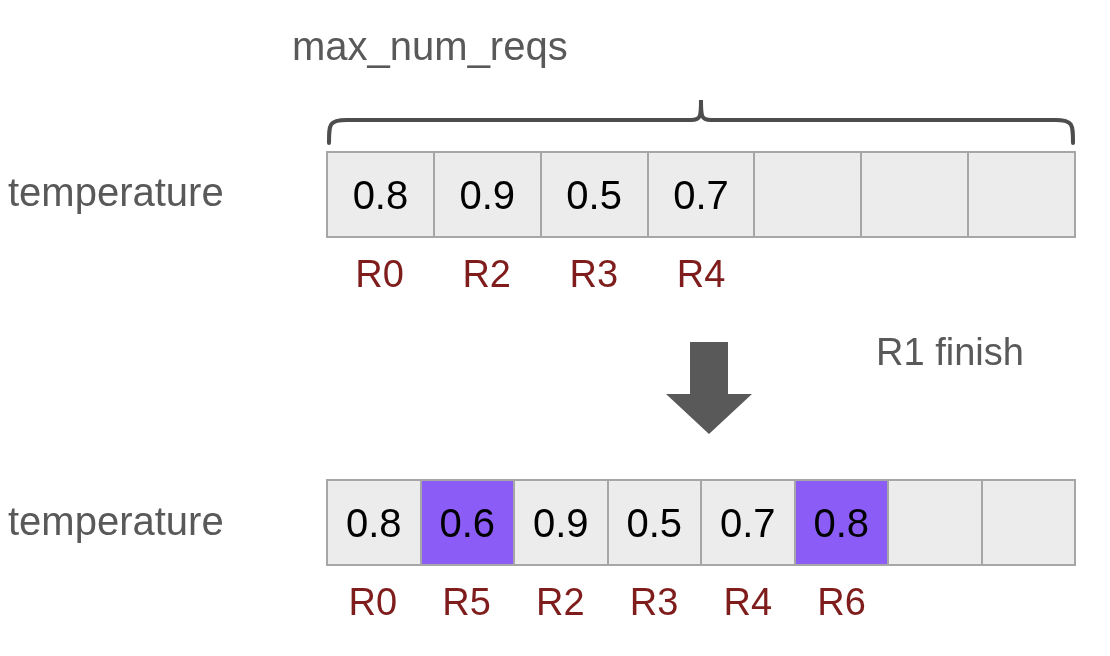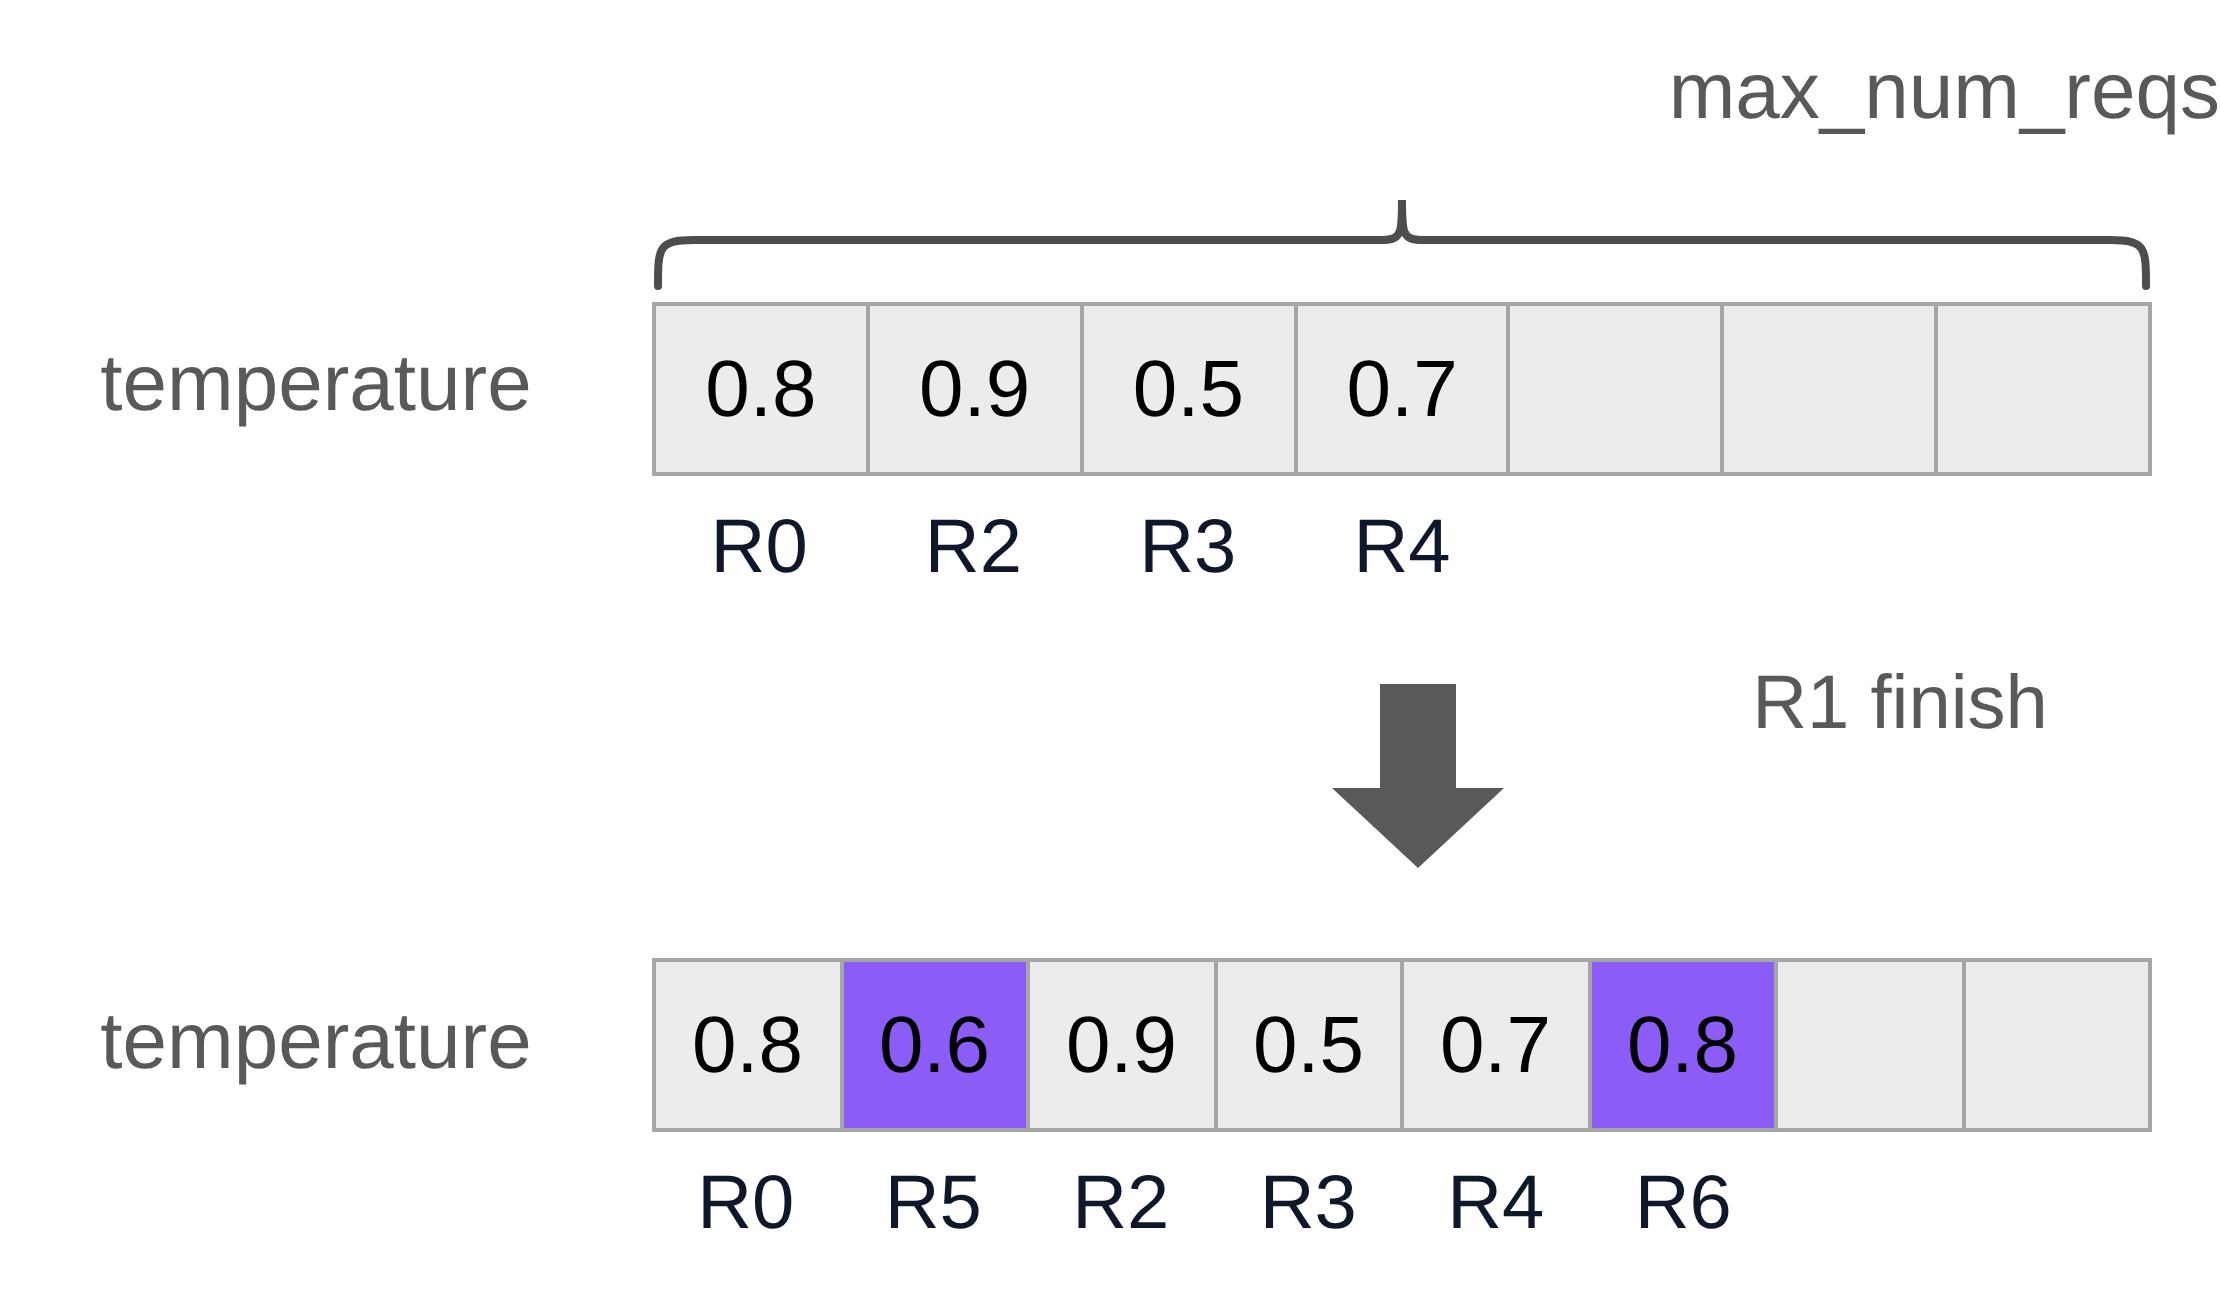--- a/index.html
+++ b/index.html
@@ -16,21 +16,21 @@
   }
 
   
   .abs { position: absolute; }
 
   
   #title {
     left: 0;
     top: 24px;
     width: 1110px;
-    text-align: right;
+    text-align: left;
     
     padding-left: 292px;
     box-sizing: border-box;
     font-size: 40px;
     color: #595959;
     letter-spacing: 0px;
     white-space: nowrap;
   }
 
   
@@ -40,21 +40,21 @@
     width: 762px;
     height: 52px;
   }
   #brace-wrap svg { display: block; }
 
   
   .row-label {
     font-size: 40px;
     color: #595959;
     white-space: nowrap;
-    text-align: center;
+    text-align: left;
     width: 300px;
     left: 8px;
   }
   #label-row-1 { top: 170px; }
   #label-row-2 { top: 499px; }
 
   
   .slot-table {
     left: 326px;
     display: flex;
@@ -86,21 +86,21 @@
     left: 326px;
     width: 750px;
     display: flex;
   }
   #ticks-row-1 { top: 255px; }
   #ticks-row-2 { top: 583px; }
   .tick {
     flex: 1 1 0;
     text-align: center;
     font-size: 38px;
-    color: #0f172a;
+    color: #7f1d1d;
     line-height: 1;
     white-space: nowrap;
   }
   .tick.blank { color: transparent; }
 
   
   #transition-arrow {
     left: 661px;
     top: 340px;
     width: 96px;

